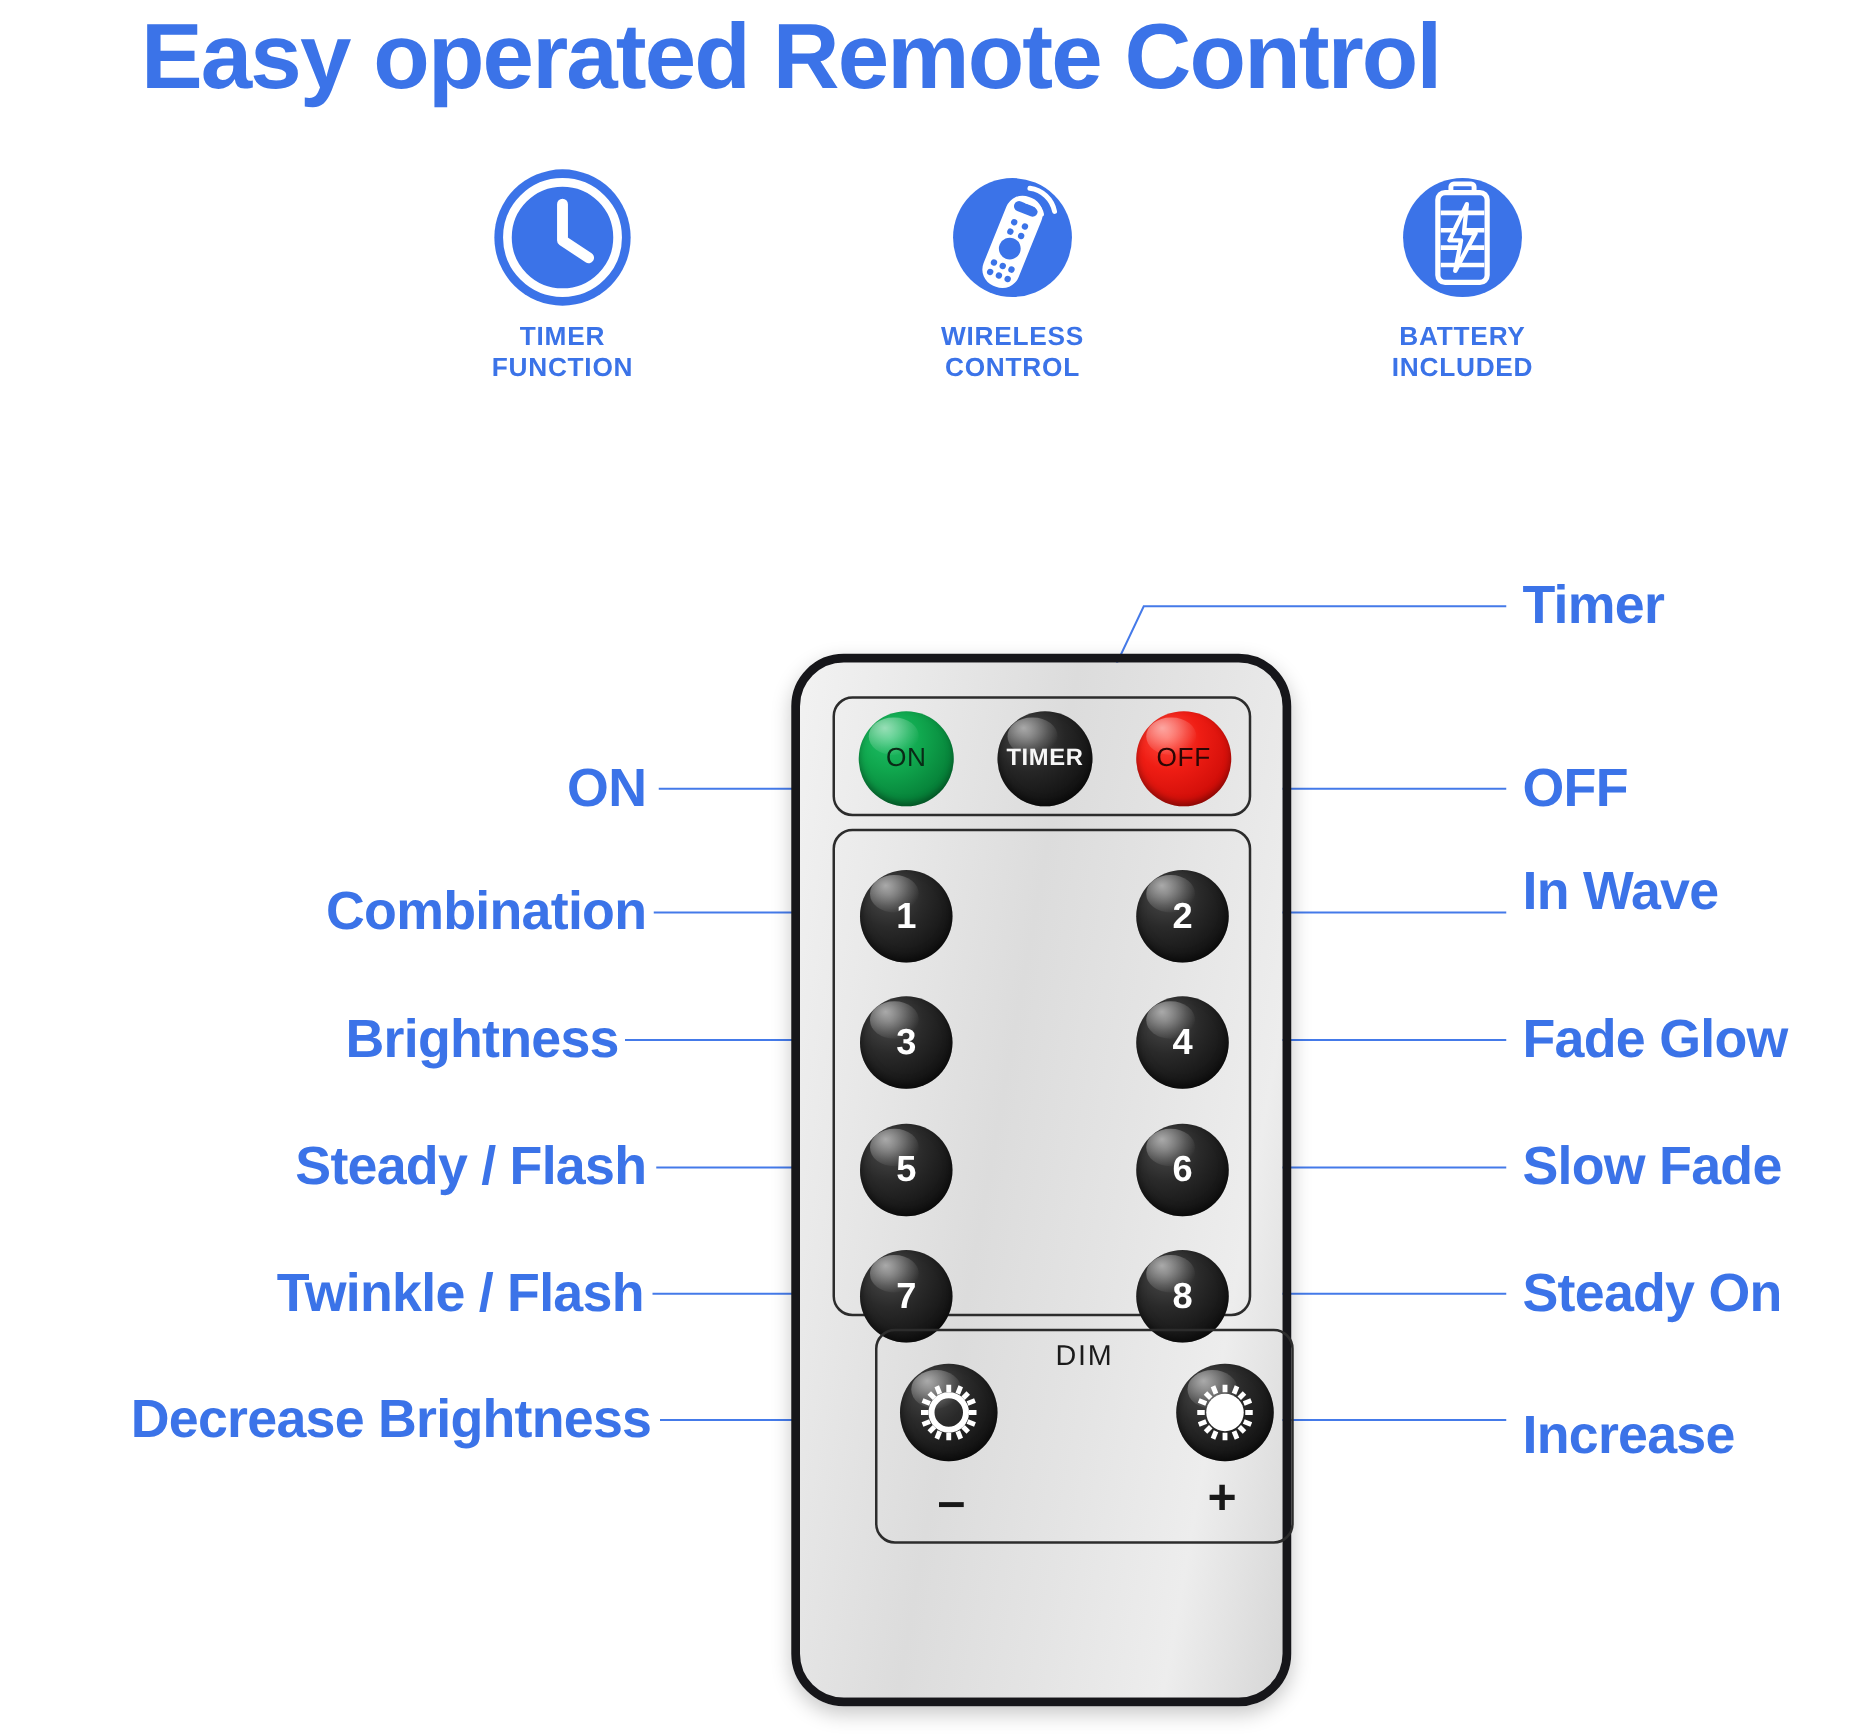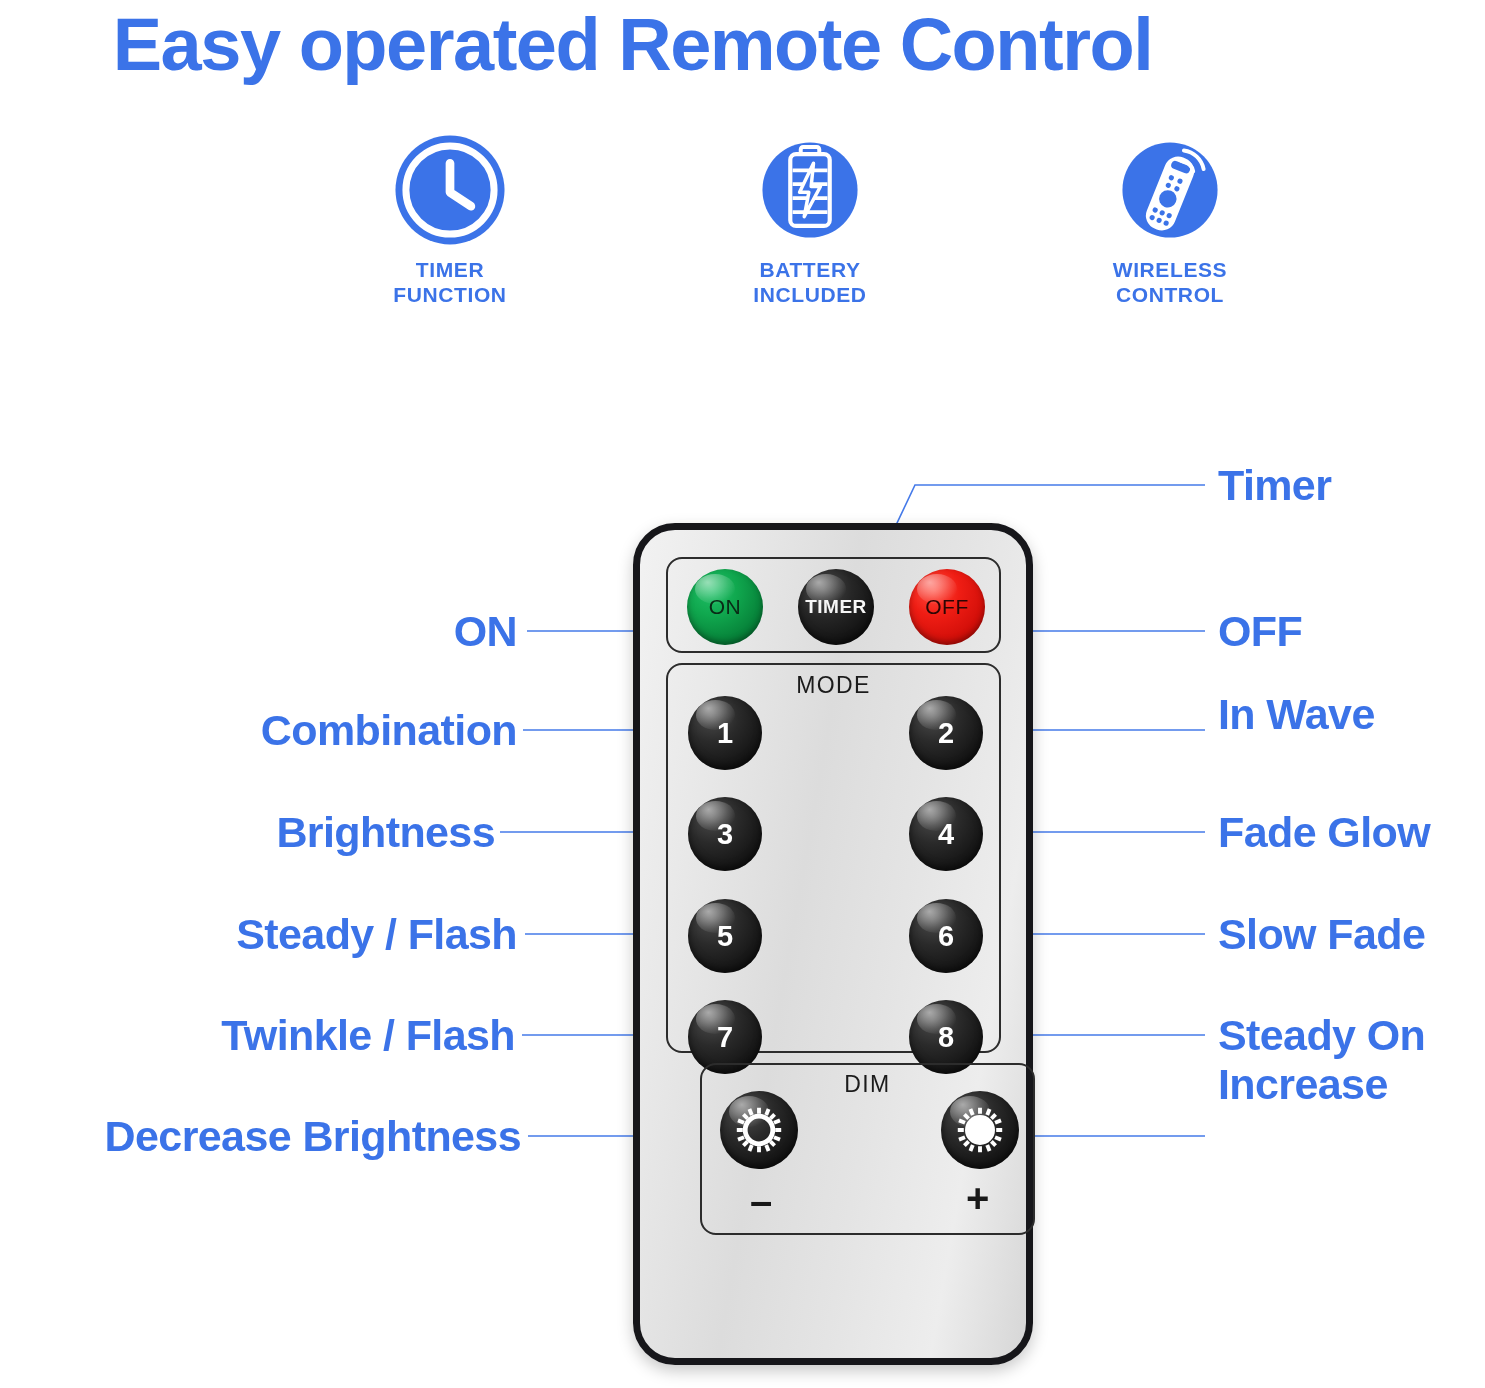--- a/index.html
+++ b/index.html
@@ -214,39 +214,20 @@
 
   <div class="feature">
     <svg class="feature-icon" viewBox="0 0 100 100">
       <circle cx="50" cy="50" r="47" fill="#3b73e8"></circle>
       <circle cx="50" cy="50" r="38" fill="none" stroke="#ffffff" stroke-width="6"></circle>
       <path d="M50 27 L50 52 L68 64" fill="none" stroke="#ffffff" stroke-width="7.5" stroke-linecap="round" stroke-linejoin="round"></path>
     </svg>
     <div class="feature-label">
       <span>TIMER</span><br>
       <span>FUNCTION</span>
-    </div>
-  </div>
-
-  <div class="feature">
-    <svg class="feature-icon" viewBox="0 0 100 100">
-      <circle cx="50" cy="50" r="41" fill="#3b73e8"></circle>
-      <rect x="42" y="13" width="16" height="6" rx="2" fill="none" stroke="#ffffff" stroke-width="3.4"></rect>
-      <rect x="33" y="19" width="34" height="62" rx="5" fill="none" stroke="#ffffff" stroke-width="3.6"></rect>
-      <g stroke="#ffffff" stroke-width="3.2">
-        <line x1="35" y1="33" x2="65" y2="33"></line>
-        <line x1="35" y1="45" x2="65" y2="45"></line>
-        <line x1="35" y1="57" x2="65" y2="57"></line>
-        <line x1="35" y1="69" x2="65" y2="69"></line>
-      </g>
-      <path d="M53 27 L41 52 L49 52 L45 73 L59 47 L51 47 Z" fill="#3b73e8" stroke="#ffffff" stroke-width="3" stroke-linejoin="round"></path>
-    </svg>
-    <div class="feature-label">
-      <span>BATTERY</span><br>
-      <span>INCLUDED</span>
     </div>
   </div>
 
   <div class="feature">
     <svg class="feature-icon" viewBox="0 0 100 100">
       <circle cx="50" cy="50" r="41" fill="#3b73e8"></circle>
       <g transform="rotate(22 50 53)">
         <rect x="37" y="20" width="26" height="66" rx="12" fill="#ffffff"></rect>
         <rect x="41.5" y="25" width="17" height="7" rx="3.5" fill="#3b73e8"></rect>
         <circle cx="46" cy="40" r="2.2" fill="#3b73e8"></circle>
@@ -263,20 +244,39 @@
       </g>
       <path d="M60 25 a11 11 0 0 1 10 9" fill="none" stroke="#ffffff" stroke-width="3.4" stroke-linecap="round"></path>
       <path d="M62 16 a20 20 0 0 1 17 16" fill="none" stroke="#ffffff" stroke-width="3.4" stroke-linecap="round"></path>
     </svg>
     <div class="feature-label">
       <span>WIRELESS</span><br>
       <span>CONTROL</span>
     </div>
   </div>
 
+  <div class="feature">
+    <svg class="feature-icon" viewBox="0 0 100 100">
+      <circle cx="50" cy="50" r="41" fill="#3b73e8"></circle>
+      <rect x="42" y="13" width="16" height="6" rx="2" fill="none" stroke="#ffffff" stroke-width="3.4"></rect>
+      <rect x="33" y="19" width="34" height="62" rx="5" fill="none" stroke="#ffffff" stroke-width="3.6"></rect>
+      <g stroke="#ffffff" stroke-width="3.2">
+        <line x1="35" y1="33" x2="65" y2="33"></line>
+        <line x1="35" y1="45" x2="65" y2="45"></line>
+        <line x1="35" y1="57" x2="65" y2="57"></line>
+        <line x1="35" y1="69" x2="65" y2="69"></line>
+      </g>
+      <path d="M53 27 L41 52 L49 52 L45 73 L59 47 L51 47 Z" fill="#3b73e8" stroke="#ffffff" stroke-width="3" stroke-linejoin="round"></path>
+    </svg>
+    <div class="feature-label">
+      <span>BATTERY</span><br>
+      <span>INCLUDED</span>
+    </div>
+  </div>
+
 </div>
 
 <svg id="connector-layer">
   <g stroke="#3b73e8" stroke-width="1.6" fill="none" opacity="0.95">
 
     <line x1="527" y1="631" x2="722" y2="631"></line>
     <line x1="523" y1="730" x2="722" y2="730"></line>
     <line x1="500" y1="832" x2="722" y2="832"></line>
     <line x1="525" y1="934" x2="722" y2="934"></line>
     <line x1="522" y1="1035" x2="722" y2="1035"></line>
@@ -298,38 +298,37 @@
 <div class="callout left" style="right:968px; top:934px;">Steady / Flash</div>
 <div class="callout left" style="right:970px; top:1035px;">Twinkle / Flash</div>
 <div class="callout left" style="right:964px; top:1136px;">Decrease Brightness</div>
 
 <div class="callout right" style="left:1218px; top:485px;">Timer</div>
 <div class="callout right" style="left:1218px; top:631px;">OFF</div>
 <div class="callout right" style="left:1218px; top:714px;">In Wave</div>
 <div class="callout right" style="left:1218px; top:832px;">Fade Glow</div>
 <div class="callout right" style="left:1218px; top:934px;">Slow Fade</div>
 <div class="callout right" style="left:1218px; top:1035px;">Steady On</div>
-<div class="callout right" style="left:1218px; top:1084px;text-align:right;">Increase</div>
+<div class="callout right" style="left:1218px; top:1149px;text-align:right;">Increase</div>
 
 <div id="remote">
 
   <div class="panel" id="panel-power">
     <div class="btn btn-on">
       <span class="btn-label">ON</span>
     </div>
     <div class="btn btn-timer">
       <span class="btn-label">TIMER</span>
     </div>
     <div class="btn btn-off">
       <span class="btn-label">OFF</span>
     </div>
   </div>
 
   <div class="panel" id="panel-mode">
-    <div class="panel-title" id="mode-title">MODE</div>
 
     <div class="btn btn-mode" style="left:20px;  top:31px;">
       <span class="btn-label">1</span>
       </div>
     <div class="btn btn-mode" style="left:241px; top:31px;">
       <span class="btn-label">2</span>
       </div>
 
     <div class="btn btn-mode" style="left:20px;  top:132px;">
       <span class="btn-label">3</span>

